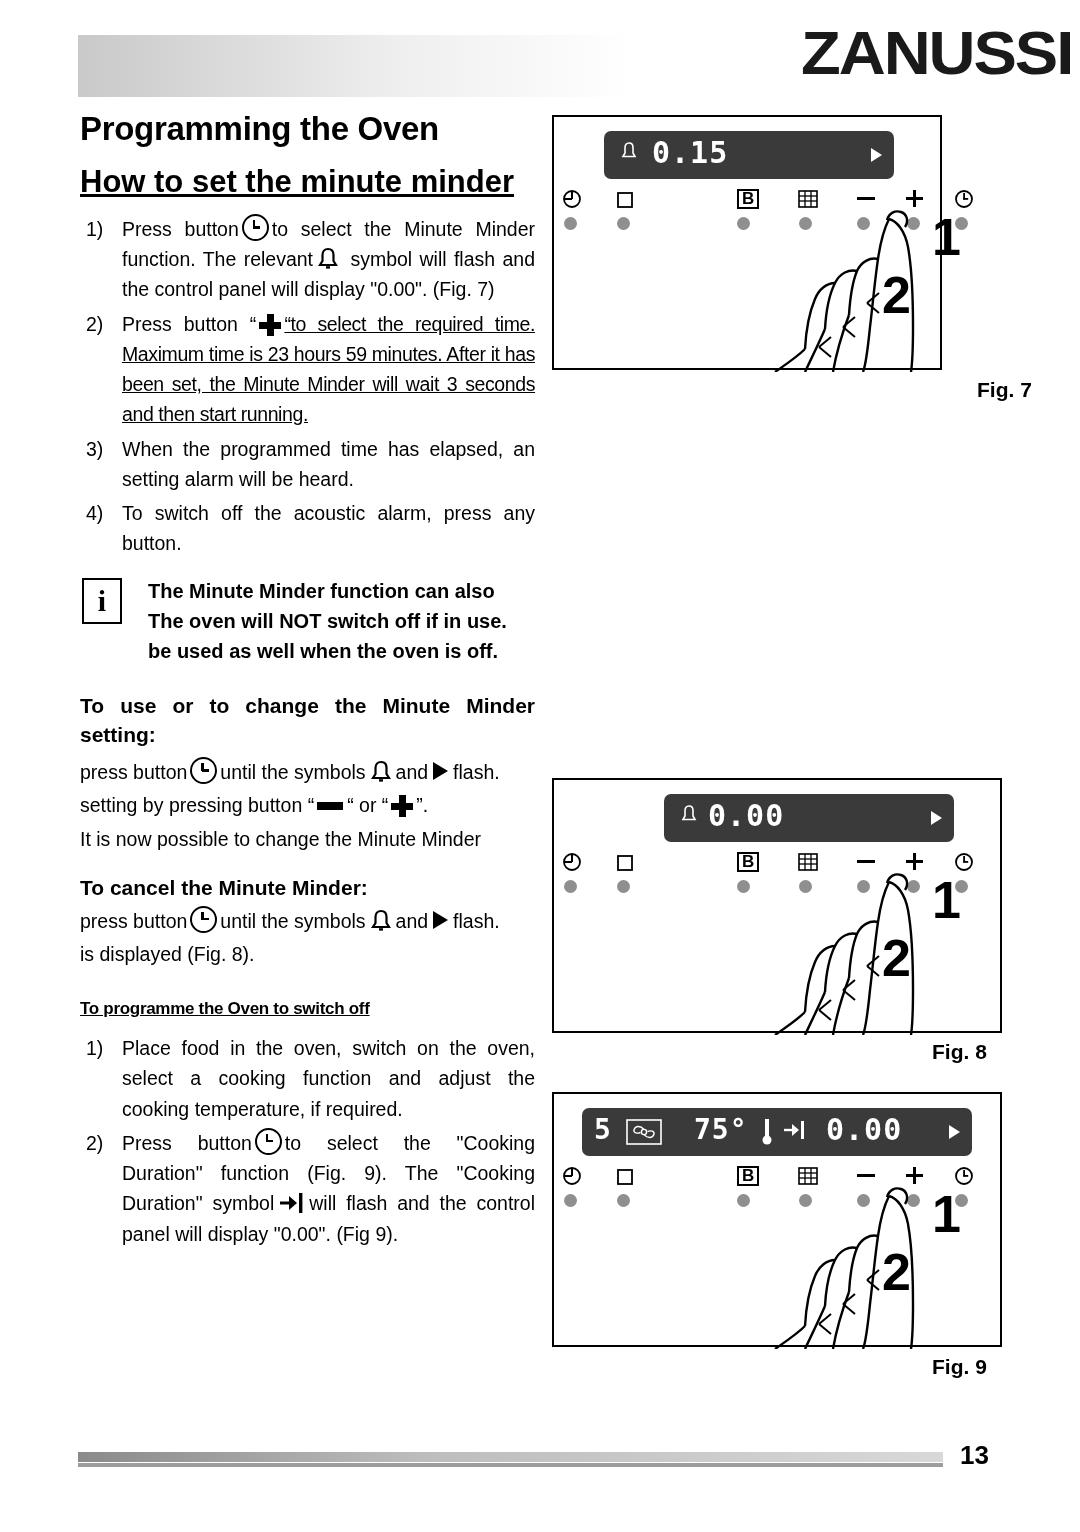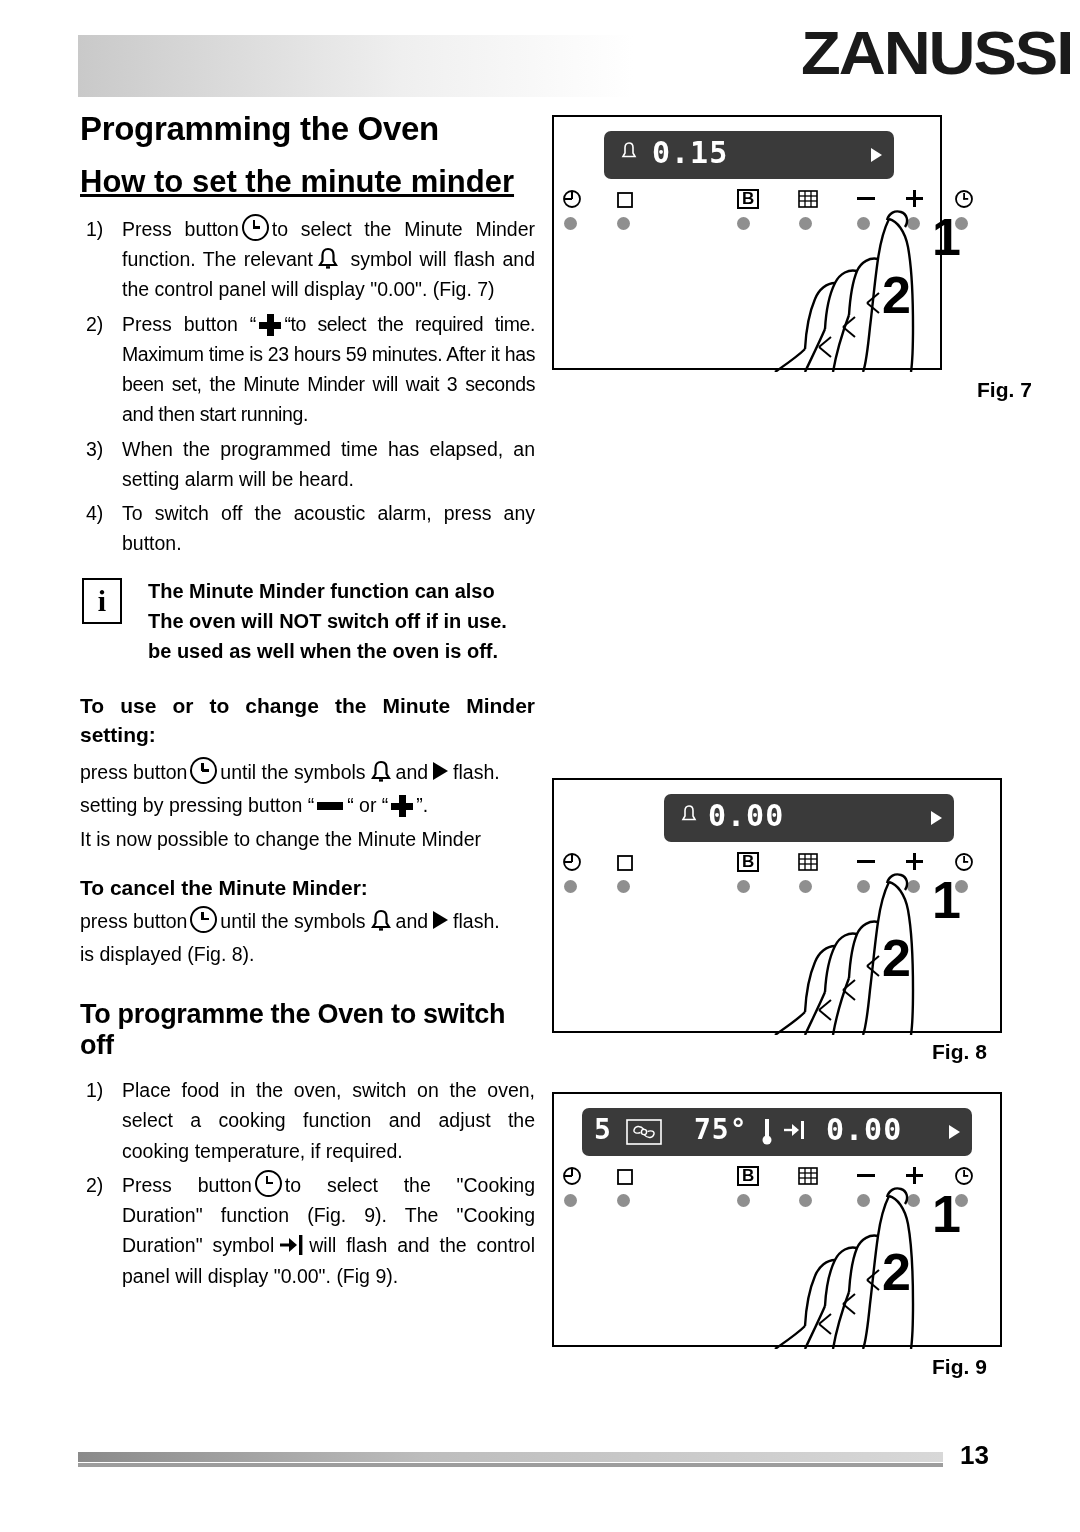--- a/index.html
+++ b/index.html
@@ -36,34 +36,34 @@
   h2.sub {
     font-size:31px; font-weight:bold; margin:8px 0 14px 0;text-decoration:underline;
   }
   h2.sub2 {
     font-size:21px; font-weight:bold; margin:26px 0 8px 0; line-height:1.35;
   }
   h2.sub3 {
     font-size:21px; font-weight:bold; margin:22px 0 6px 0;
   }
   h1.title2 {
-    font-size:27px; font-weight:bold; margin:30px 0 14px 0; letter-spacing:-0.3px;
+    font-size:17px; font-weight:bold; margin:30px 0 14px 0; letter-spacing:-0.3px;text-decoration:underline;
   }
 
   ol.steps { margin:0; padding:0; list-style:none; }
   ol.steps li {
     position:relative; padding-left:42px; margin-bottom:4px;
     font-size:19.5px; line-height:1.55; text-align:justify;
   }
   ol.steps li .num {
     position:absolute; left:6px; top:0; width:30px; text-align:left;
     font-size:19.5px;
   }
   p.bodyc { font-size:19.5px; line-height:1.55; margin:0 0 3px 0; }
-  .tight { letter-spacing:-0.4px; }
+  .tight { letter-spacing:-0.4px;text-decoration:underline; }
 
   
   .note { position:relative; margin:18px 0 0 0; padding-left:68px; }
   .note-icon {
     position:absolute; left:2px; top:2px; width:40px; height:46px;
     border:2.5px solid #000; box-sizing:border-box;
     display:flex; align-items:center; justify-content:center;
     font-family:"Liberation Serif", serif; font-weight:bold; font-size:30px;
   }
   .note p { font-size:20px; font-weight:bold; line-height:1.5; margin:0; }

